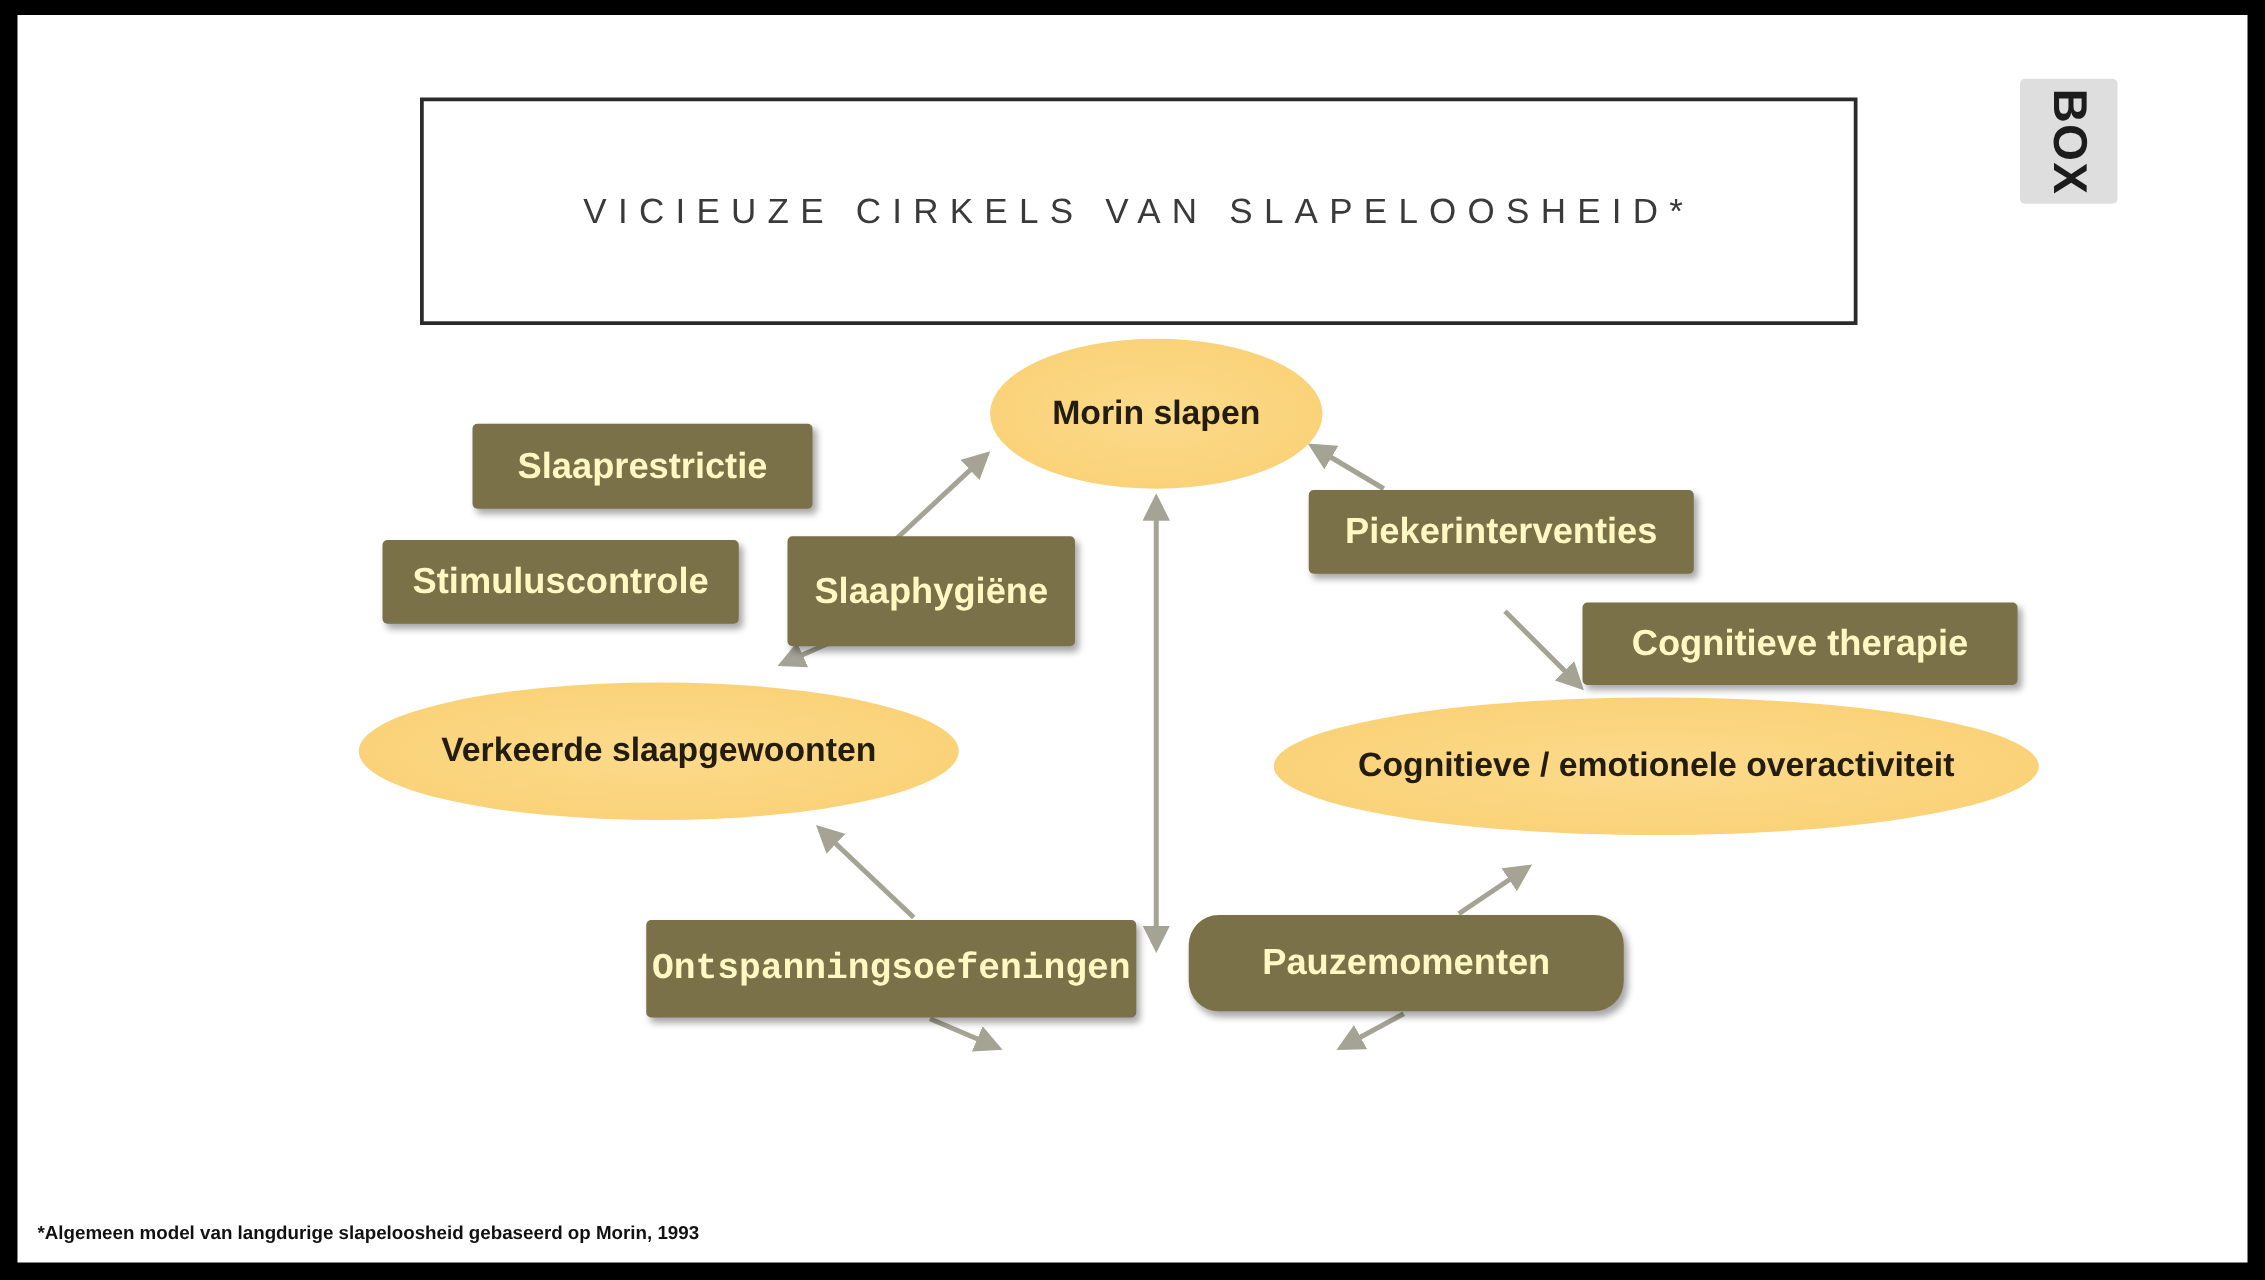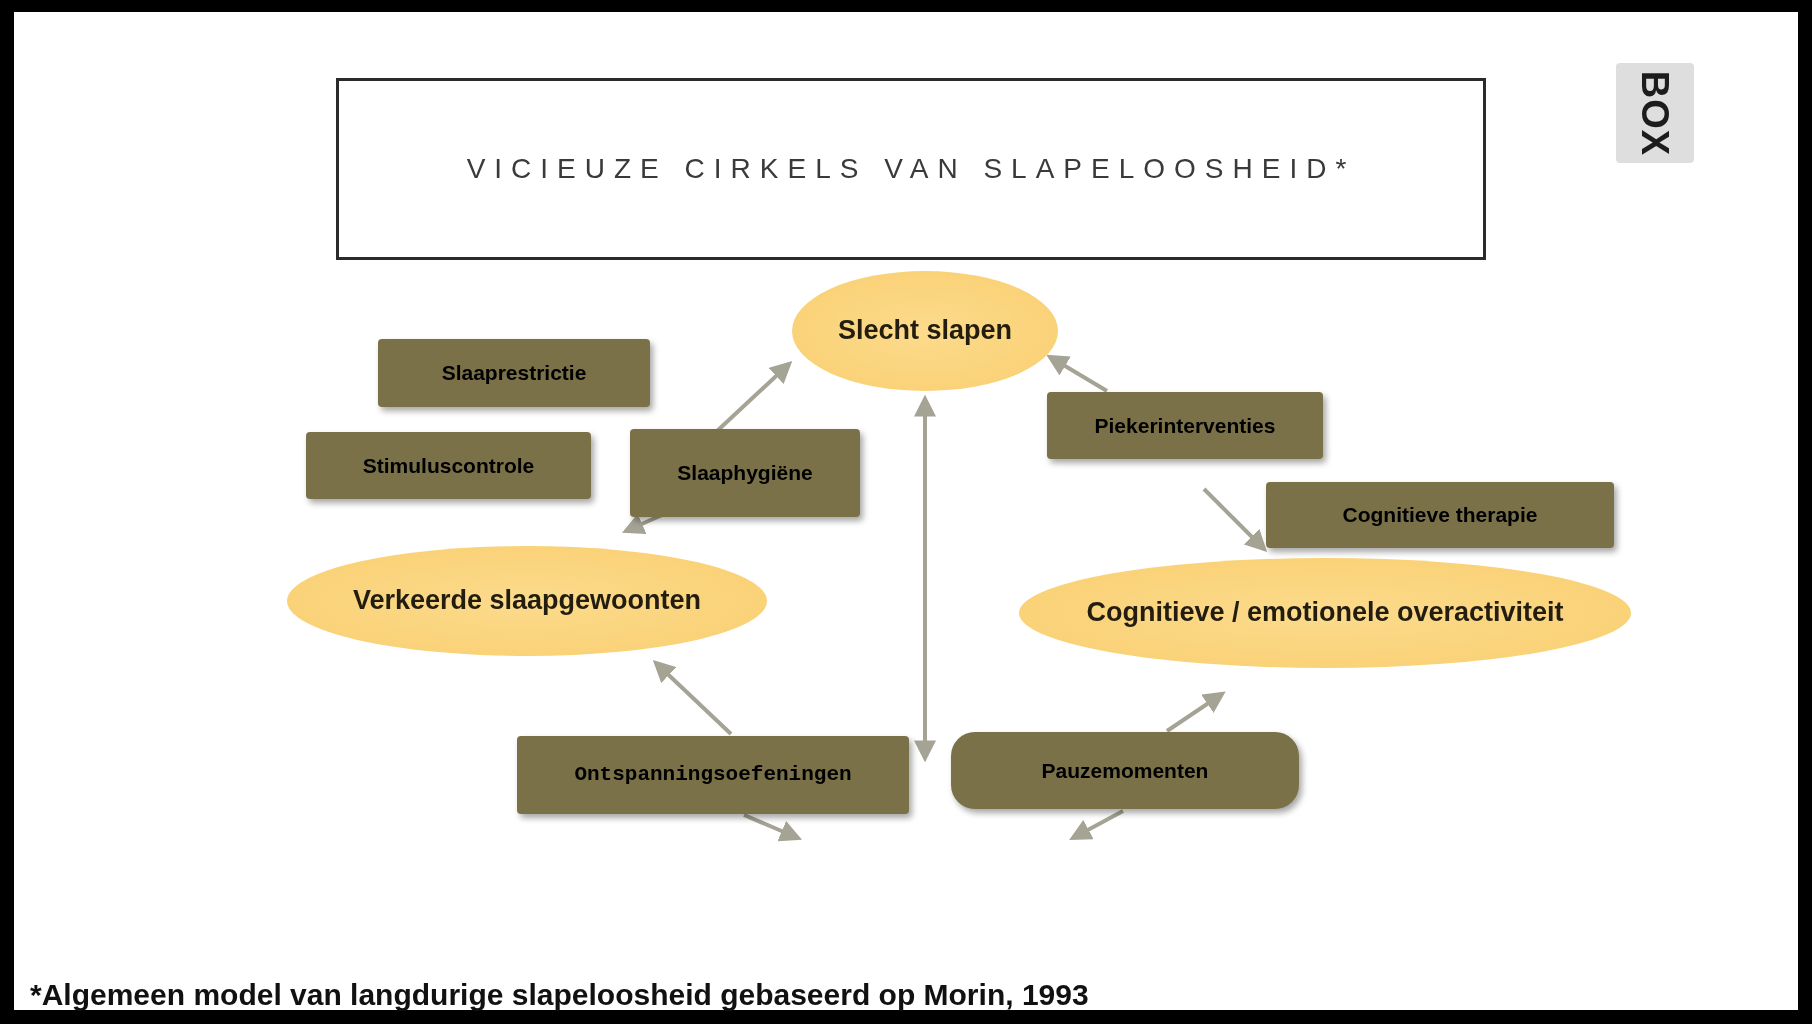--- a/index.html
+++ b/index.html
@@ -40,42 +40,42 @@
     background:#dedede;
     display:flex;align-items:center;justify-content:center;
     border-radius:4px;
   }
   .logo-text{
     transform:rotate(90deg);
     font-size:38px;font-weight:700;color:#1c1c1c;letter-spacing:1px;
   }
   .rect{
     background:var(--box-fill,#7A7148);
-    color:#000000;
+    color:#fef9c3;
     display:flex;align-items:center;justify-content:center;
     text-align:center;
-    font-size:21px;font-weight:700;
+    font-size:29px;font-weight:700;
     border-radius:4px;
     box-shadow:3px 4px 6px rgba(0,0,0,0.35);
     white-space:pre-line;
     line-height:1.2;
   }
   .ellipse{
     background:radial-gradient(ellipse at center, #FCDB8C 0%, var(--ellipse-fill,#F9CE70) 100%);
     color:#231d10;
     display:flex;align-items:center;justify-content:center;
     text-align:center;
     font-size:27px;font-weight:700;
     border-radius:50%;
     white-space:pre-line;
     line-height:1.25;
   }
   .footnote{
     left:30px;top:978px;
-    font-size:30px;font-weight:700;color:#111;
+    font-size:15px;font-weight:700;color:#111;
   }
 </style>
 </head>
 <body>
 
 <div class="stage">
   <div class="slide"></div>
 
   <svg class="arrows" viewBox="0 0 1812 1024">
     <defs>
@@ -95,34 +95,34 @@
   </svg>
 
   <div class="title-box">
     <h1 class="slide-title">VICIEUZE CIRKELS VAN SLAPELOOSHEID*</h1>
   </div>
 
   <div class="logo">
     <span class="logo-text">BOX</span>
   </div>
 
-  <div class="node ellipse" style="left:792px;top:271px;width:266px;height:120px;">Slecht slapen</div>
+  <div class="node ellipse" style="left:792px;top:271px;width:266px;height:120px;">Morin slapen</div>
 
   <div class="node ellipse" style="left:287px;top:546px;width:480px;height:110px;">Verkeerde slaapgewoonten</div>
 
   <div class="node ellipse" style="left:1019px;top:558px;width:612px;height:110px;">Cognitieve / emotionele overactiviteit</div>
 
 
   <div class="node rect" style="left:378px;top:339px;width:272px;height:68px;">Slaaprestrictie</div>
 
   <div class="node rect" style="left:306px;top:432px;width:285px;height:67px;">Stimuluscontrole</div>
 
   <div class="node rect" style="left:630px;top:429px;width:230px;height:88px;">Slaaphygiëne</div>
 
-  <div class="node rect" style="left:1047px;top:392px;width:276px;height:67px;text-align:center;">Piekerinterventies</div>
+  <div class="node rect" style="left:1047px;top:392px;width:308px;height:67px;text-align:center;">Piekerinterventies</div>
 
   <div class="node rect" style="left:1266px;top:482px;width:348px;height:66px;">Cognitieve therapie</div>
 
 
   <div class="node rect" style="left:517px;top:736px;width:392px;height:78px;font-family:Liberation Mono, monospace;">Ontspanningsoefeningen</div>
 
   <div class="node rect" style="left:951px;top:732px;width:348px;height:77px;border-radius:24px;">Pauzemomenten</div>
 
   <div class="footnote">*Algemeen model van langdurige slapeloosheid gebaseerd op Morin, 1993</div>
 </div>

